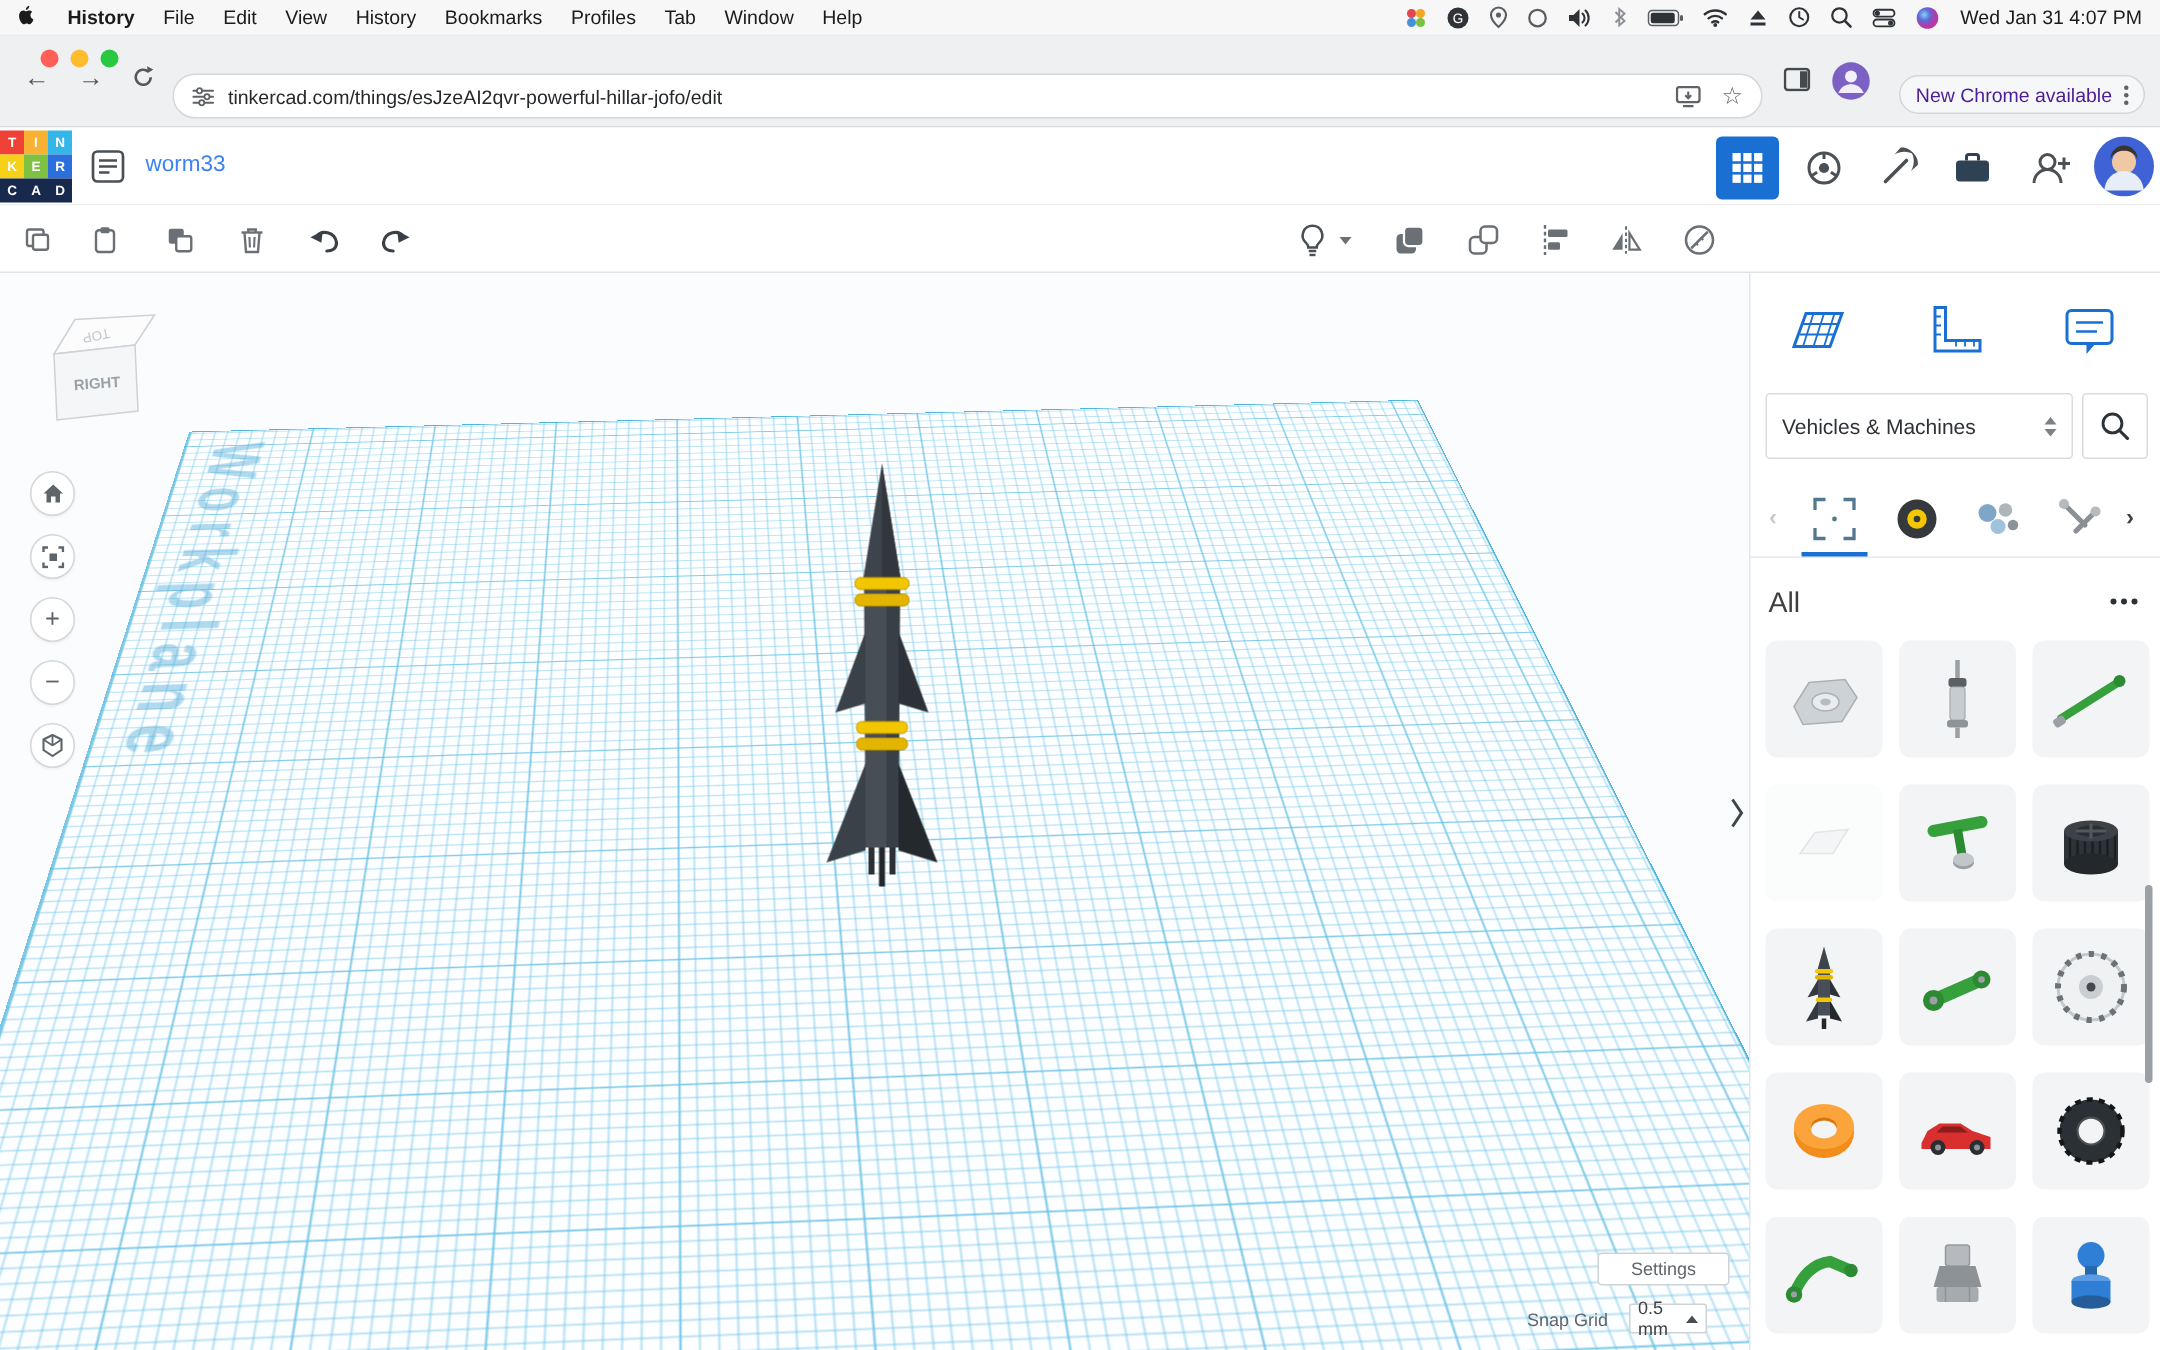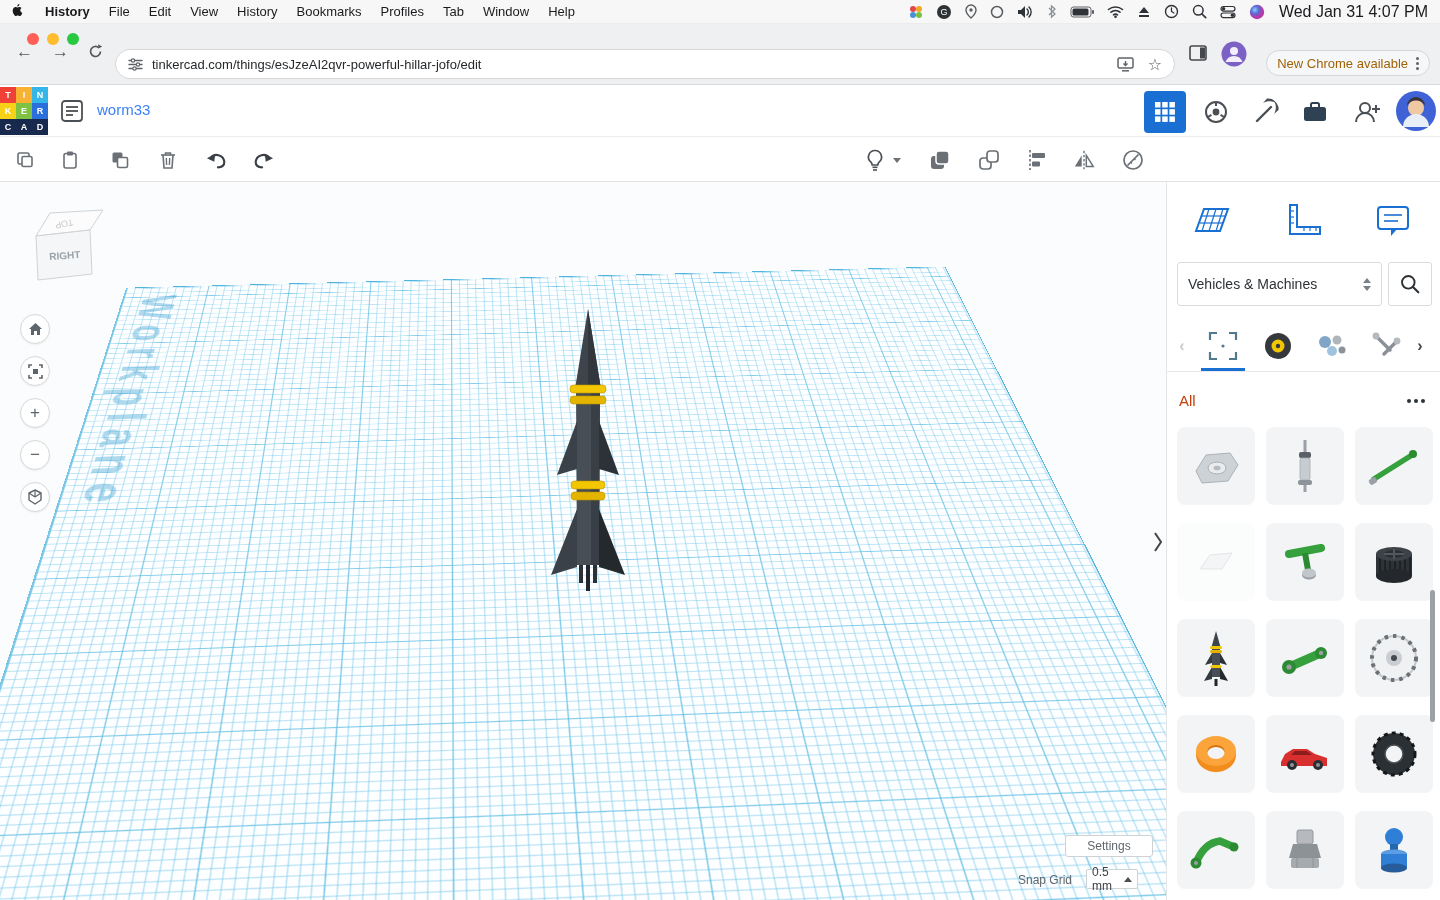--- a/index.html
+++ b/index.html
@@ -8,31 +8,31 @@
   .abs { position:absolute; }
   svg { display:block; }
 
   
   #menubar { position:absolute; left:0; top:0; width:1440px; height:24px; background:#f7f7f8;
     display:flex; align-items:center; padding:0 12px; font-size:13px; color:#1b1b1d; border-bottom:1px solid #ececec; }
   #menubar .mitem { margin-right:19px; white-space:nowrap; }
   #menubar .appname { font-weight:bold; }
   #menubar .spacer { flex:1; }
   #menubar .status { display:flex; align-items:center; gap:13px; margin-right:14px; }
-  #menubar .clock { font-size:16px; }
+  #menubar .clock { font-size:13px; }
 
   
   #browser { position:absolute; left:0; top:24px; width:1440px; height:61px; background:#eef0f1; border-bottom:1px solid #d9dbdd; }
   .light { width:12px; height:12px; border-radius:50%; position:absolute; top:9px; }
   .navglyph { font-size:17px; color:#55585c; }
   #urlbar { position:absolute; left:115px; top:25px; width:1060px; height:30px; background:#fff;
     border:1px solid #d5d8db; border-radius:15px; display:flex; align-items:center; padding:0 12px; }
   #urlbar .url { font-size:13px; color:#26292c; margin-left:9px; }
   #updatechip { position:absolute; right:10px; top:26px; height:26px; background:#f6f7f8; border:1px solid #d4d7d9;
-    border-radius:13px; display:flex; align-items:center; gap:8px; padding:0 10px; font-size:13px; color:#a16207; }
+    border-radius:13px; display:flex; align-items:center; gap:8px; padding:0 10px; font-size:13px; color:#4c1d95; }
   .vdots { display:flex; flex-direction:column; gap:2px; }
   .vdots i { width:3px; height:3px; border-radius:50%; background:#5f6368; }
 
   
   #appheader { position:absolute; left:0; top:85px; width:1440px; height:52px; background:#fff; border-bottom:1px solid #ededee; }
   #logo { position:absolute; left:0; top:2px; width:48px; height:48px; display:grid;
     grid-template-columns:repeat(3,16px); grid-template-rows:repeat(3,16px); }
   #logo span { display:flex; align-items:center; justify-content:center; color:#fff; font-size:9px; font-weight:bold; }
   .lg0{background:#ef4136}.lg1{background:#f8b133}.lg2{background:#35b6e9}
   .lg3{background:#f6d118}.lg4{background:#7fc242}.lg5{background:#2a6fdb}
@@ -84,21 +84,21 @@
   .stepper i { width:0; height:0; border-left:4px solid transparent; border-right:4px solid transparent; }
   .stepper .up { border-bottom:5px solid #7c8186; }
   .stepper .dn { border-top:5px solid #7c8186; }
   #search-btn { position:absolute; left:221px; top:80px; width:44px; height:44px; border:1px solid #d9dbdd; border-radius:3px;
     background:#fff; display:flex; align-items:center; justify-content:center; }
   #carousel { position:absolute; left:0; top:138px; width:274px; height:52px; border-bottom:1px solid #e8e9ea; }
   .car-item { position:absolute; top:6px; width:44px; height:40px; display:flex; align-items:center; justify-content:center; }
   #car-underline { position:absolute; left:34px; top:48px; width:44px; height:3px; background:#1970d2; }
   .chev { font-size:16px; font-weight:bold; }
   #all-row { position:absolute; left:0; top:205px; width:274px; height:30px; }
-  #all-label { position:absolute; left:12px; top:5px; font-size:15px; color:#c2410c; }
+  #all-label { position:absolute; left:12px; top:5px; font-size:19px; color:#404040; }
   #more-dots { position:absolute; right:16px; top:12px; display:flex; gap:3px; }
   #more-dots i { width:4px; height:4px; border-radius:50%; background:#2d3236; }
   #parts-grid { position:absolute; left:10px; top:245px; width:256px; display:grid;
     grid-template-columns:repeat(3,78px); gap:18px 11px; }
   .card { width:78px; height:78px; background:#f3f4f6; border-radius:8px; display:flex; align-items:center; justify-content:center; }
   #panel-scrollbar { position:absolute; left:263px; top:408px; width:5px; height:132px; border-radius:3px; background:#9aa0a5; }
 </style>
 </head>
 <body>
 

